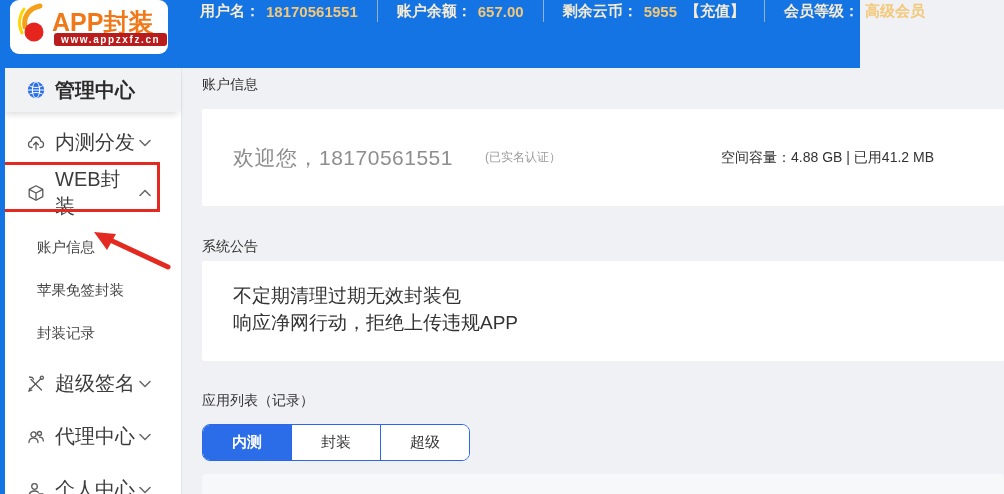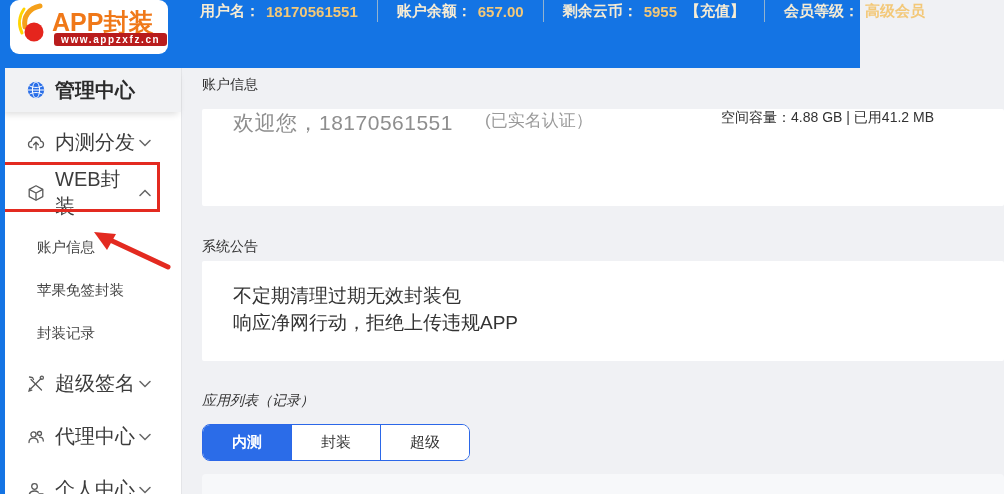--- a/index.html
+++ b/index.html
@@ -77,30 +77,30 @@
   }
 
   
   .content {
     position:absolute; left:182px; top:68px; right:0; bottom:0;
     background:#f0f1f4; overflow:hidden;
   }
   .sec-title { margin-left:20px; font-size:14px; color:#333; line-height:14px; }
   .t1 { margin-top:9px; }
   .t2 { margin-top:33px; }
-  .t3 { margin-top:32px;font-style:italic; }
+  .t3 { margin-top:32px; }
   .card {
     margin-left:20px; background:#fff; border-radius:2px;
   }
   .card-account {
-    margin-top:18px; height:97px; display:flex; 
+    margin-top:18px; height:97px; display:flex; align-items:center;
     padding-left:31px;
   }
   .welcome { font-size:21px; color:#8e8e8e; letter-spacing:.5px; }
-  .verified { font-size:17px; color:#9a9a9a; margin-left:32px; }
+  .verified { font-size:12px; color:#9a9a9a; margin-left:32px; }
   .storage { font-size:14px; color:#333; margin-left:auto; margin-right:70px; }
   .card-notice { margin-top:8px; height:100px; padding:21px 0 0 31px; }
   .notice-line { font-size:19px; color:#333; line-height:27px; }
   .tabs {
     margin:17px 12px 0 20px; width:268px; height:37px; display:flex;
     border:1px solid #2b67e8; border-radius:8px; overflow:hidden; background:#fff;
   }
   .tab {
     flex:1; display:flex; align-items:center; justify-content:center;
     font-size:15px; color:#333; cursor:pointer; background:#fff;

